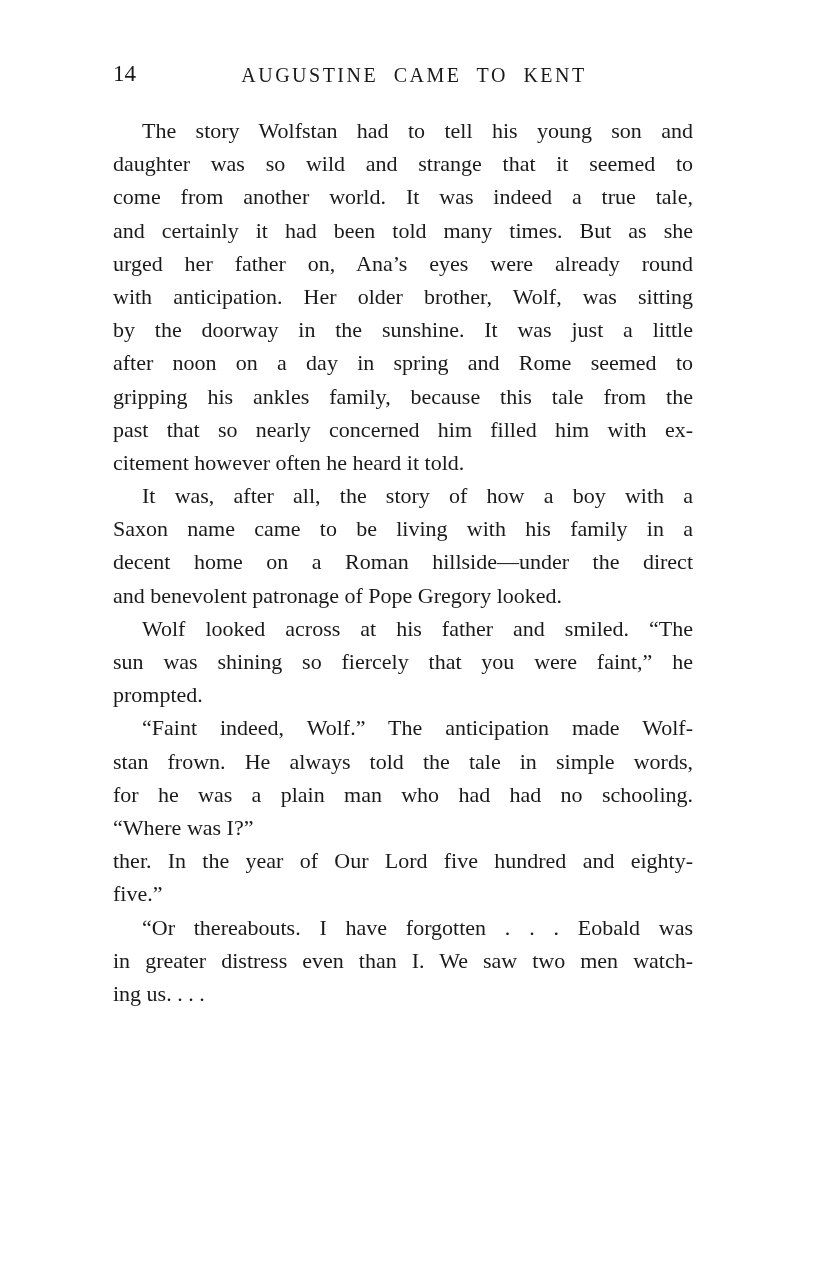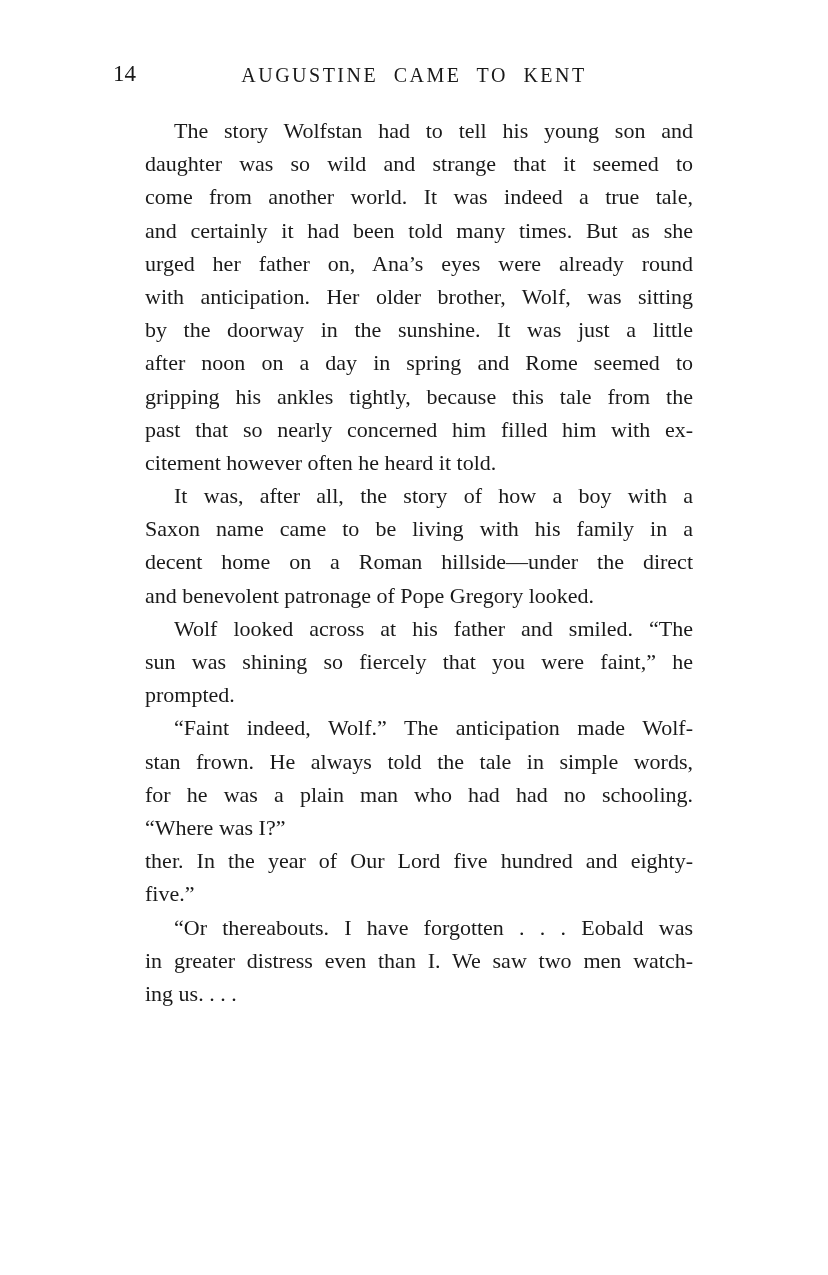--- a/index.html
+++ b/index.html
@@ -53,21 +53,20 @@
     margin: 0;
     padding: 0;
   }
   .line {
     height: 33.2px;
     line-height: 33.2px;
     overflow: hidden;
     text-align: justify;
     text-align-last: justify;
     white-space: normal;
-    margin-left: 32px;
   }
   .line.first {
     text-indent: 29px;
   }
   .line.lastline {
     text-align: center;
     text-align-last: left;
   }
 </style>
 </head>
@@ -81,21 +80,21 @@
   <div class="text-block">
       <div class="para">
         <div class="line first">The story Wolfstan had to tell his young son and</div>
         <div class="line">daughter was so wild and strange that it seemed to</div>
         <div class="line">come from another world. It was indeed a true tale,</div>
         <div class="line">and certainly it had been told many times. But as she</div>
         <div class="line">urged her father on, Ana’s eyes were already round</div>
         <div class="line">with anticipation. Her older brother, Wolf, was sitting</div>
         <div class="line">by the doorway in the sunshine. It was just a little</div>
         <div class="line">after noon on a day in spring and Rome seemed to</div>
-        <div class="line">gripping his ankles tightly, because this tale from the</div>
+        <div class="line">gripping his ankles family, because this tale from the</div>
         <div class="line">past that so nearly concerned him filled him with ex-</div>
         <div class="line lastline">citement however often he heard it told.</div>
       </div>
       <div class="para">
         <div class="line first">It was, after all, the story of how a boy with a</div>
         <div class="line">Saxon name came to be living with his family in a</div>
         <div class="line">decent home on a Roman hillside—under the direct</div>
         <div class="line lastline">and benevolent patronage of Pope Gregory looked.</div>
       </div>
       <div class="para">

